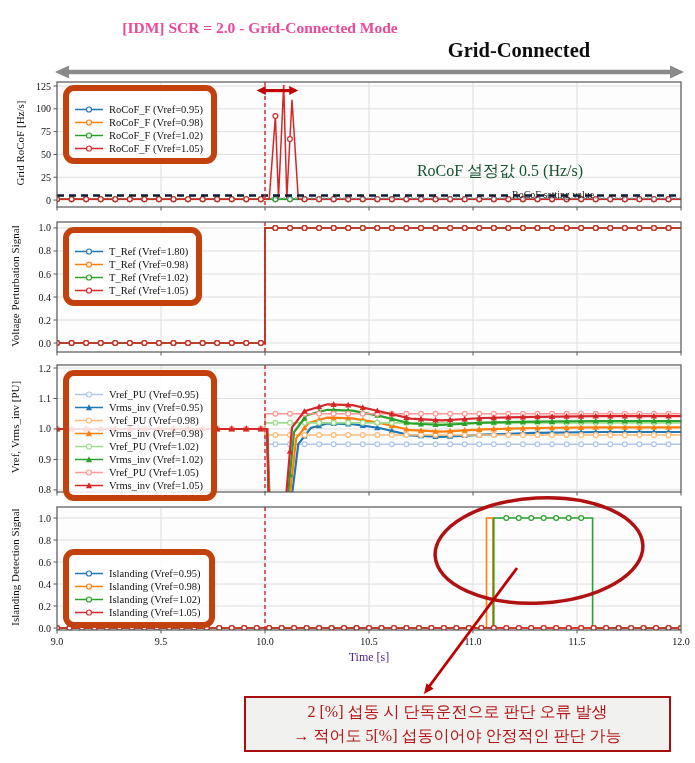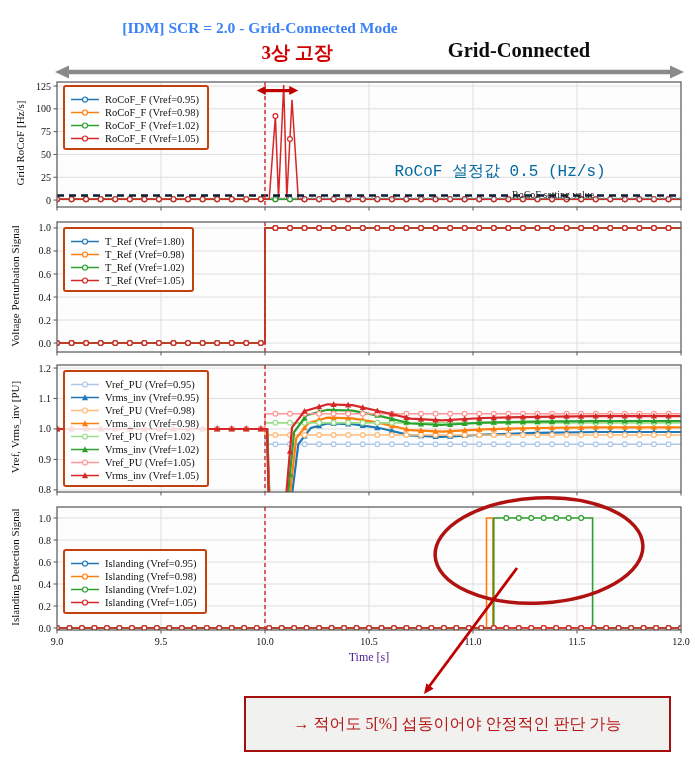--- a/index.html
+++ b/index.html
@@ -1,41 +1,40 @@
 <!DOCTYPE html>
 <html><head>
 <meta charset="utf-8">
 <style>
   html,body{margin:0;padding:0;background:#fff;}
   .page{position:relative;width:695px;height:763px;background:#ffffff;overflow:hidden;
         font-family:"Liberation Serif",serif;}
   .abs{position:absolute;}
-  .title{left:0;top:19px;width:520px;text-align:center;font-size:15.5px;font-weight:bold;color:#3b82f6;}
+  .title{left:0;top:19px;width:520px;text-align:center;font-size:15.5px;font-weight:bold;color:#ec4899;}
   .zone-label{left:230px;top:40px;width:134px;text-align:center;font-size:19px;font-weight:700;color:#d00000;}
   .mode-label{left:400px;top:39px;width:238px;text-align:center;font-size:20.5px;font-weight:700;color:#0d0d0d;}
   .ylab{width:160px;text-align:center;transform:rotate(-90deg);font-size:11px;color:#111;white-space:nowrap;z-index:4;}
-  .rocof-big{left:360px;top:161px;width:280px;text-align:center;font-size:16px;color:#0369a1;z-index:4;font-family:Liberation Mono, monospace;}
+  .rocof-big{left:360px;top:161px;width:280px;text-align:center;font-size:16px;color:#14532d;z-index:4;}
   .rocof-small{left:512px;top:189px;font-size:10px;color:#1a1a1a;z-index:4;}
   .fault-bottom{left:123px;top:652px;width:196px;text-align:center;font-size:11px;font-weight:bold;color:#2020cc;z-index:4;}
   .xlabel{left:310px;top:650px;width:118px;text-align:center;font-size:12px;color:#4c1d95;z-index:4;}
-  .legend{position:absolute;background:rgba(255,255,255,0.85);border:2px solid #c2410c;border-radius:3px;
-          padding:6px 8px 3px 5px;z-index:3;}
+  .legend{position:absolute;background:rgba(255,255,255,0.85);border:6px solid #c2410c;border-radius:11px;
+          padding:12px 8px 3px 5px;z-index:3;}
   .lrow{display:flex;align-items:center;gap:5px;height:13px;font-size:10.5px;color:#111;white-space:nowrap;}
   .overlay{left:0;top:0;z-index:6;pointer-events:none;}
   .note-box{left:244px;top:696px;width:423px;height:52px;border:2.5px solid #a50f0f;background:#f1f1ef;
             color:#b41414;font-size:16px;line-height:24px;text-align:center;display:flex;flex-direction:column;
             justify-content:center;z-index:8;}
 </style>
 </head>
 <body>
 
 <div class="page" id="fig">
 
   <div class="abs title">[IDM] SCR = 2.0 - Grid-Connected Mode</div>
-  <div class="abs zone-label">3상 고장</div>
   <div class="abs mode-label">Grid-Connected</div>
 
   <div class="abs ylab" style="left:-60px;top:137px;">Grid RoCoF [Hz/s]</div>
   <div class="abs ylab" style="left:-65px;top:280px;">Voltage Perturbation Signal</div>
   <div class="abs ylab" style="left:-65px;top:421px;">Vref, Vrms_inv [PU]</div>
   <div class="abs ylab" style="left:-65px;top:561px;">Islanding Detection Signal</div>
 
   <div class="abs rocof-big">RoCoF 설정값 0.5 (Hz/s)</div>
   <div class="abs rocof-small">RoCoF setting value</div>
   <div class="abs xlabel">Time [s]</div>
@@ -47,20 +46,21 @@
       <polygon points="684,72 670,65.5 670,78.5" fill="#8a8a8a"></polygon>
     </g>
     <ellipse cx="539" cy="550.5" rx="104" ry="52.5" fill="none" stroke="#b01212" stroke-width="3.5" transform="rotate(-3 539 550.5)"></ellipse>
     <g>
       <line x1="517" y1="568" x2="428" y2="688" stroke="#c00000" stroke-width="2.8"></line>
       <polygon points="424,694 426.4,683.3 433.6,688.7" fill="#c00000"></polygon>
     </g>
   </svg>
 
   <div class="abs note-box">
+    <span>2 [%] 섭동 시 단독운전으로 판단 오류 발생</span>
     <span>→ 적어도 5[%] 섭동이어야 안정적인 판단 가능</span>
   </div>
 
 <svg width="695" height="155" style="position: absolute; left: 0px; top: 82px; overflow: visible; z-index: 1;">
       <rect x="57" y="0" width="624" height="125" fill="#fdfdfd"></rect>
       <line x1="161" y1="0" x2="161" y2="125" stroke="#dedede" stroke-width="1"></line>
       <line x1="265" y1="0" x2="265" y2="125" stroke="#dedede" stroke-width="1"></line>
       <line x1="369" y1="0" x2="369" y2="125" stroke="#dedede" stroke-width="1"></line>
       <line x1="473" y1="0" x2="473" y2="125" stroke="#dedede" stroke-width="1"></line>
       <line x1="577" y1="0" x2="577" y2="125" stroke="#dedede" stroke-width="1"></line>

